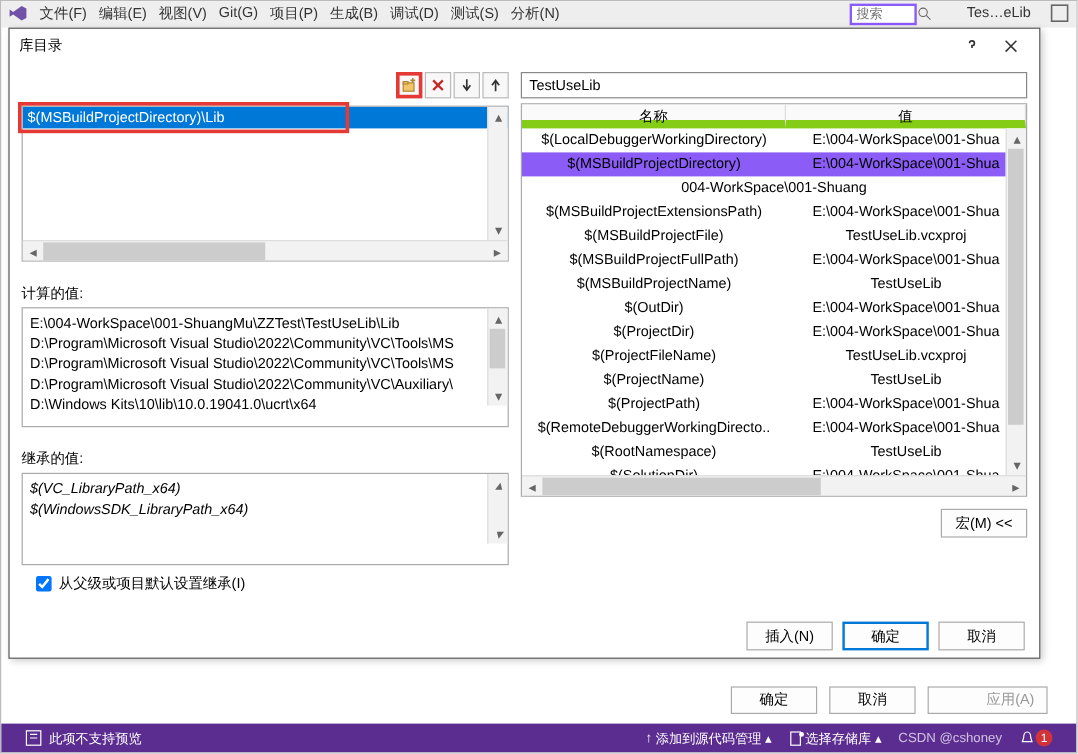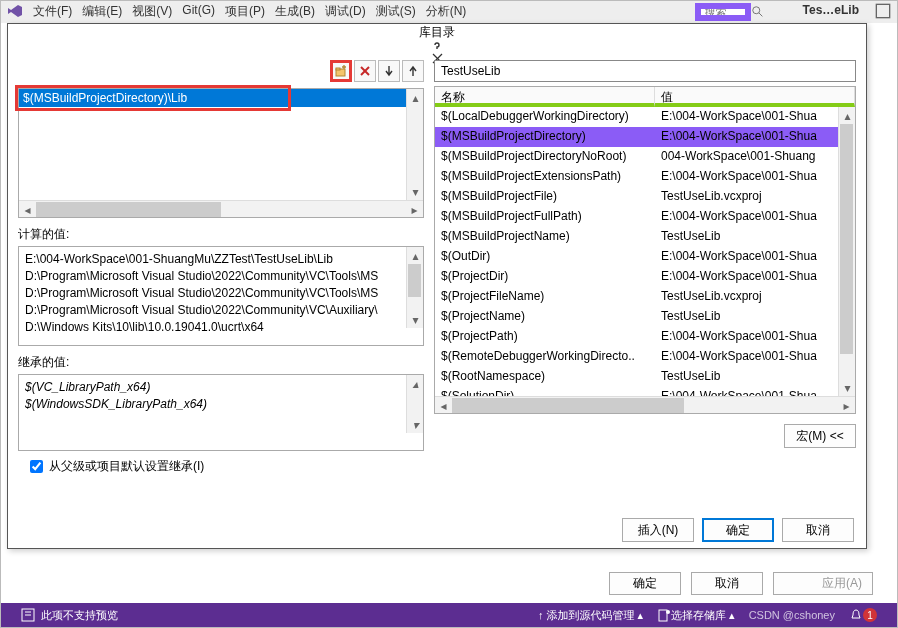--- a/index.html
+++ b/index.html
@@ -1,53 +1,53 @@
 <!DOCTYPE html>
 <html><head>
 <meta charset="utf-8">
 <style>
 * { box-sizing: border-box; margin: 0; padding: 0; }
 body { font-family: "Microsoft YaHei", "Segoe UI", sans-serif; font-size: 12px; background: #fff; width: 898px; height: 628px; position: relative; overflow: hidden; border: 1px solid #bbb; }
 .menubar { background: #eee; height: 22px; padding: 2px 6px; display: flex; gap: 10px; align-items: flex-start; color: #333; white-space: nowrap; overflow: hidden; }
 .menubar .logo { width: 16px; height: 16px; display: inline-block; }
 .menubar .search { margin-left: auto; display: flex; align-items: center; }
-.menubar .search input { width: 56px; height: 18px; border: 6px solid #8b5cf6; padding: 0 4px; font-size: 11px; }
-.menubar .tab-title { font-weight: bold; margin-left: 28px; }
+.menubar .search input { width: 56px; height: 18px; border: 2px solid #8b5cf6; padding: 0 4px; font-size: 11px; }
+.menubar .tab-title { font-weight: normal; margin-left: 18px; }
 .menubar .win-icon { width: 16px; height: 16px; margin-left: 6px; display: inline-block; }
 .dialog { position: absolute; left: 6px; top: 22px; width: 860px; height: 526px; background: #fff; border: 1px solid #555; box-shadow: 2px 2px 6px rgba(0,0,0,.2); }
-.titlebar { height: 28px; display: flex; align-items: center; padding: 0 8px; flex-direction: column; }
+.titlebar { height: 28px; display: flex; align-items: center; padding: 0 8px; }
 .titlebar .title { flex: 1; font-size: 12px; }
 .titlebar .tb-btn { width: 32px; height: 24px; display: flex; align-items: center; justify-content: center; }
 .titlebar .tb-btn svg { stroke: #333; }
 .content { display: flex; height: 458px; }
 .left { width: 426px; padding: 8px 10px 0 10px; display: flex; flex-direction: column; }
 .right { flex: 1; padding: 8px 10px 0 0; display: flex; flex-direction: column; }
 .toolbar { height: 24px; display: flex; justify-content: flex-end; gap: 2px; margin-bottom: 4px; }
 .tool { width: 22px; height: 22px; border: 1px solid #bbb; background: #f8f8f8; display: flex; align-items: center; justify-content: center; cursor: pointer; }
 .tool.highlight { border: 3px solid #e53935; }
 .listbox { border: 1px solid #aaa; height: 130px; position: relative; background: #fff; }
 .list-inner { overflow: hidden; height: 112px; }
 .list-item { height: 18px; line-height: 18px; padding: 0 4px; color: #fff; background: #0078d7; font-size: 12px; white-space: nowrap; }
 .red-callout { position: absolute; border: 3px solid #e53935; pointer-events: none; }
 .hscroll { height: 17px; background: #f2f2f2; border-top: 1px solid #ddd; position: absolute; bottom: 0; left: 0; right: 0; display: flex; }
 .scroll-arrow { width: 17px; height: 17px; display: flex; align-items: center; justify-content: center; color: #666; }
 .scroll-track { flex: 1; position: relative; }
 .scroll-thumb { position: absolute; height: 15px; top: 1px; background: #ccc; }
 .vscroll { width: 17px; background: #f2f2f2; border-left: 1px solid #ddd; position: absolute; right: 0; top: 0; bottom: 17px; display: flex; flex-direction: column; }
 .vscroll .scroll-track { width: 15px; }
 .vscroll .scroll-thumb { width: 13px; left: 1px; }
-.section-label { margin-top: 8px; margin-bottom: 3px; }
+.section-label { margin-top: 18px; margin-bottom: 3px; }
 .readonly-box { border: 1px solid #aaa; background: #fff; height: 100px; padding: 4px 6px; position: relative; overflow: hidden; }
 .readonly-box .line { white-space: nowrap; height: 17px; line-height: 17px; }
 .filter-input { width: 100%; border: 1px solid #888; height: 22px; padding: 2px 6px; margin-bottom: 4px; font-size: 12px; }
 .macro-grid { border: 1px solid #aaa; height: 328px; position: relative; background: #fff; overflow: hidden; }
 .grid-header { display: flex; height: 20px; background: #fafafa; }
-.grid-header .col { border-right: 1px solid #ddd; border-bottom: 4px solid #84cc16; padding: 2px 6px; }
+.grid-header .col { border-right: 1px solid #ddd; border-bottom: 7px solid #84cc16; padding: 2px 6px; text-align: center; }
 .grid-body { overflow: hidden; }
-.grid-row { display: flex; height: 20px; }
+.grid-row { display: flex; height: 20px; text-align: center; }
 .grid-row.selected { background: #8b5cf6; }
 .grid-row .cell { padding: 2px 6px; white-space: nowrap; overflow: hidden; text-overflow: ellipsis; }
 .macro-btn-row { display: flex; justify-content: flex-end; margin-top: 10px; }
 .btn { border: 1px solid #aaa; background: #fdfdfd; height: 24px; min-width: 72px; padding: 0 10px; cursor: pointer; font-family: inherit; font-size: 12px; display: inline-flex; align-items: center; justify-content: center; }
 .btn.primary { border: 2px solid #0078d7; }
 .btn-row { display: flex; justify-content: flex-end; gap: 8px; padding: 8px 12px; }
 .checkbox-row { display: flex; align-items: center; padding: 0 12px; height: 30px; }
 .checkbox-row input { margin-right: 6px; }
 .lower-buttons { position: absolute; bottom: 32px; right: 24px; display: flex; gap: 10px; }
 .lower-buttons .btn { height: 23px; }
@@ -197,21 +197,20 @@
         <div class="grid-body" id="grid-body">
             <div class="grid-row">
               <div class="cell col1">$(LocalDebuggerWorkingDirectory)</div>
               <div class="cell col2">E:\004-WorkSpace\001-Shua</div>
             </div>
             <div class="grid-row selected">
               <div class="cell col1">$(MSBuildProjectDirectory)</div>
               <div class="cell col2">E:\004-WorkSpace\001-Shua</div>
             </div>
             <div class="grid-row">
-              <div class="cell col1">$(MSBuildProjectDirectoryNoRoot)</div>
               <div class="cell col2">004-WorkSpace\001-Shuang</div>
             </div>
             <div class="grid-row">
               <div class="cell col1">$(MSBuildProjectExtensionsPath)</div>
               <div class="cell col2">E:\004-WorkSpace\001-Shua</div>
             </div>
             <div class="grid-row">
               <div class="cell col1">$(MSBuildProjectFile)</div>
               <div class="cell col2">TestUseLib.vcxproj</div>
             </div>

